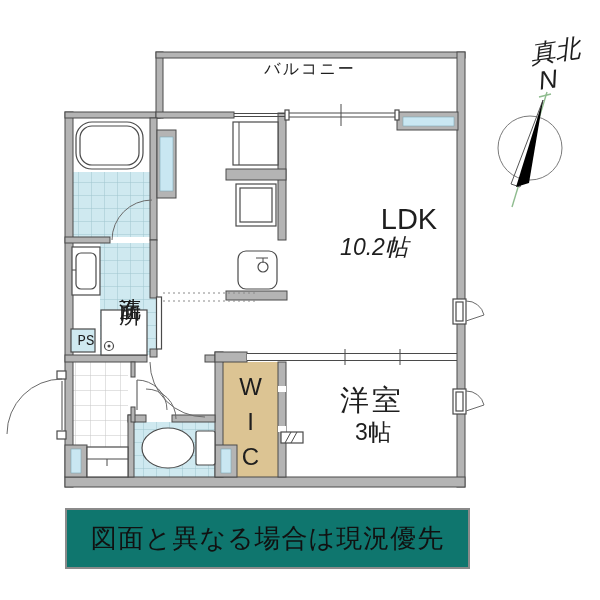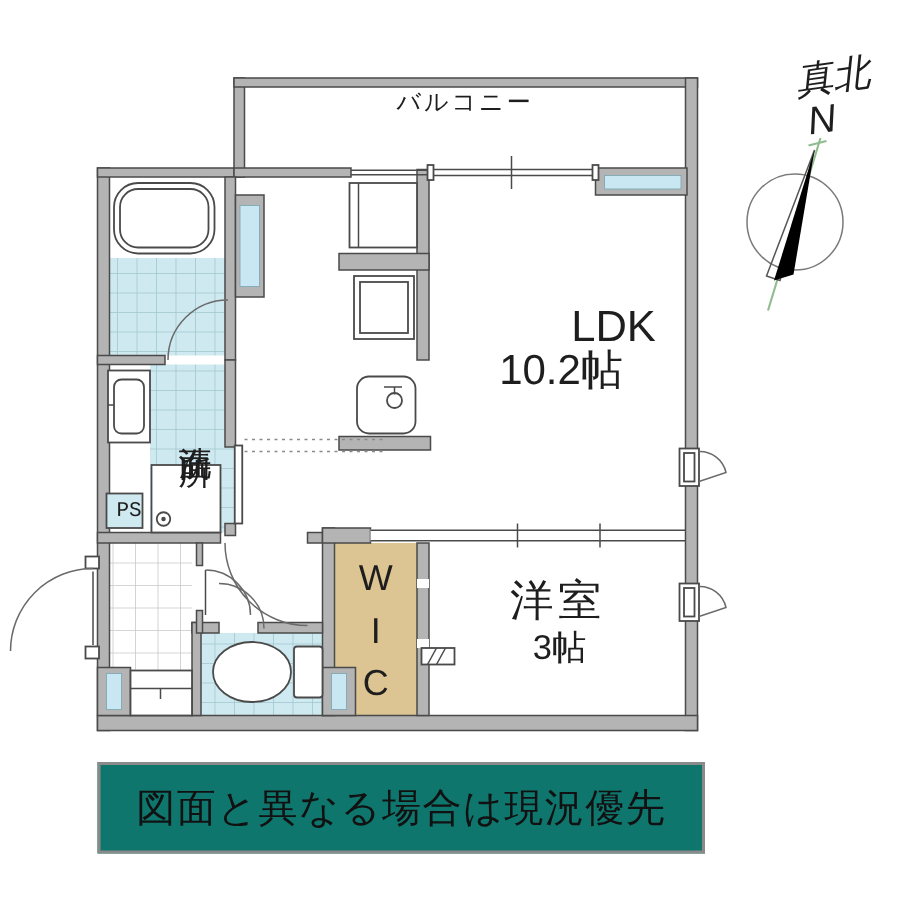--- a/index.html
+++ b/index.html
@@ -183,21 +183,21 @@
     <line x1="539" y1="97" x2="551" y2="94" stroke="#8fbc8f" stroke-width="1.4"></line>
     <polygon points="543,100 511,184 520,187" fill="none" stroke="#555" stroke-width="1"></polygon>
     <polygon points="543,100 516,187 529,183" fill="#000000"></polygon>
   </g>
 </svg>
 
 <div class="lbl" style="left:310px;top:69px;font-size:16px;letter-spacing:2px;">バルコニー</div>
 <div class="lbl vert" style="left:130px;top:284px;font-size:22px;letter-spacing:3px;">洗面所</div>
 <div class="lbl" style="left:86px;top:341px;font-size:14px;font-family:Liberation Mono, monospace;">PS</div>
 <div class="lbl" style="left:377px;top:219px;font-size:29px;margin-left:32px;">LDK</div>
-<div class="lbl" style="left:374px;top:247px;font-size:28px;">10.2帖</div>
+<div class="lbl" style="left:374px;top:247px;font-size:23px;font-style:italic;">10.2帖</div>
 <div class="lbl vert" style="left:250px;top:425px;font-size:24px;letter-spacing:8px;">WIC</div>
 <div class="lbl" style="left:372px;top:401px;font-size:29px;letter-spacing:3px;">洋室</div>
 <div class="lbl" style="left:373px;top:432px;font-size:23px;">3帖</div>
 <div class="lbl rot" style="left:555px;top:51px;font-size:25px;font-style:italic;">真北</div>
 <div class="lbl rot" style="left:548px;top:80px;font-size:26px;font-style:italic;">N</div>
 
 <div id="disclaimer-box">
   <span>図面と異なる場合は現況優先</span>
 </div>
 

